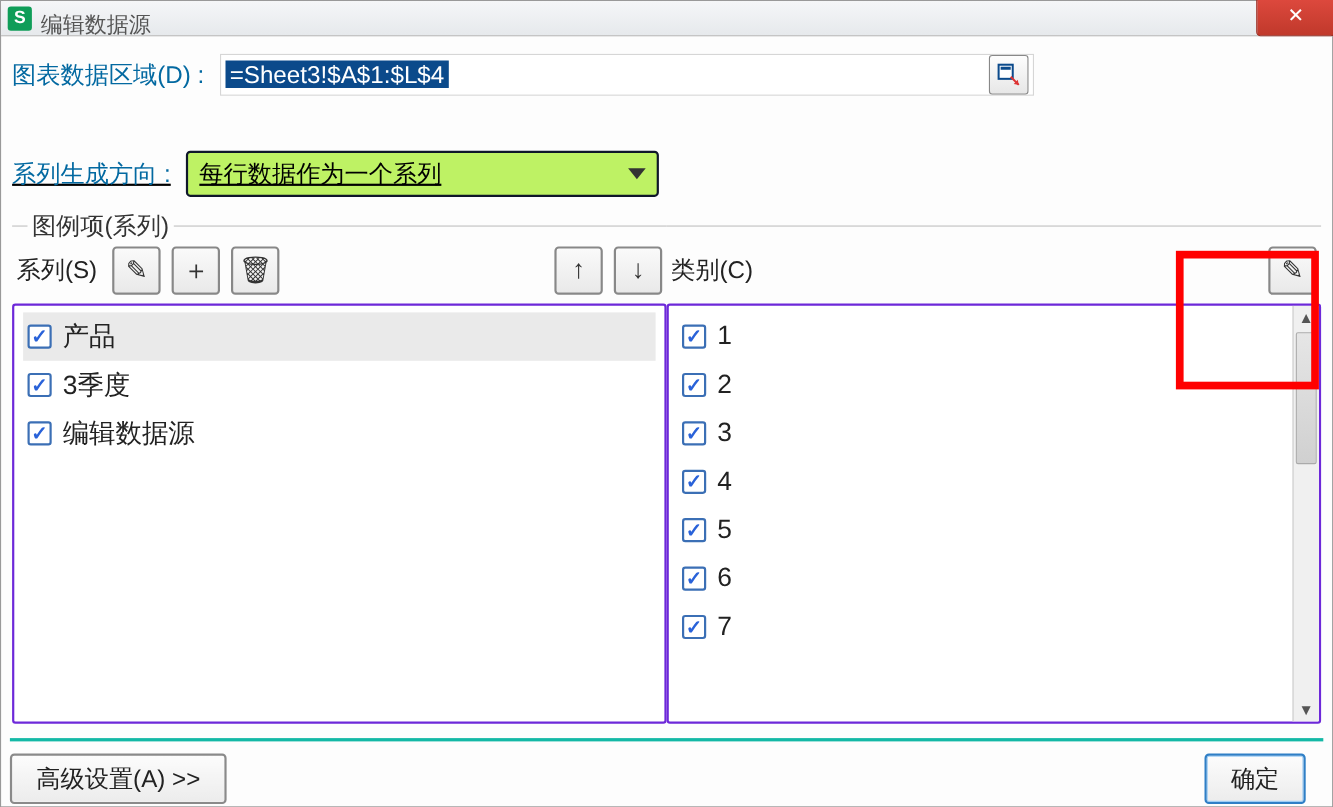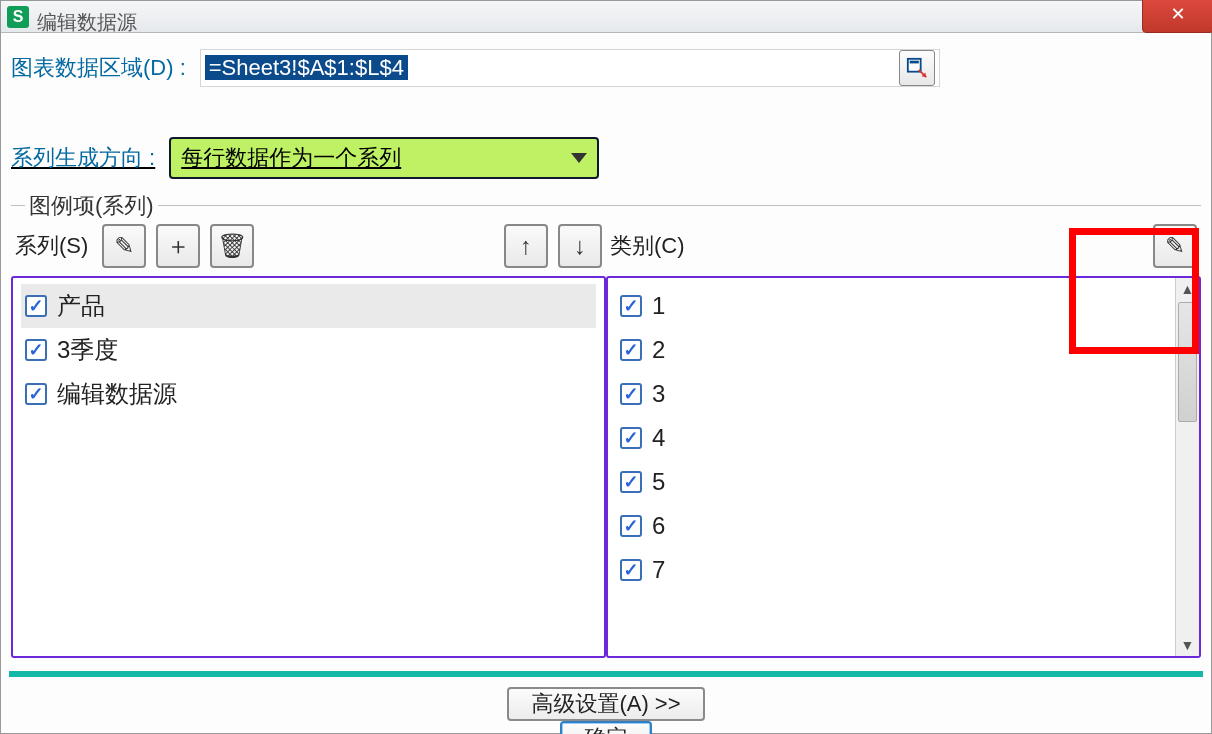--- a/index.html
+++ b/index.html
@@ -216,24 +216,23 @@
     pointer-events: none;
   }
 
   .footer {
     position: absolute;
     bottom: 2px;
     left: 8px;
     right: 8px;
     height: 60px;
     display: flex;
-    border-top: 6px solid #14b8a6;
+    border-top: 3px solid #14b8a6;
     align-items: center;
     padding-top: 10px;
-    flex-direction: column;
   }
   .btn {
     height: 46px;
     padding: 0 22px;
     border: 2px solid #8a8a8a;
     border-radius: 4px;
     background: linear-gradient(#fcfcfc,#ececec);
     font-size: 22px;
     color: #222;
     cursor: pointer;

